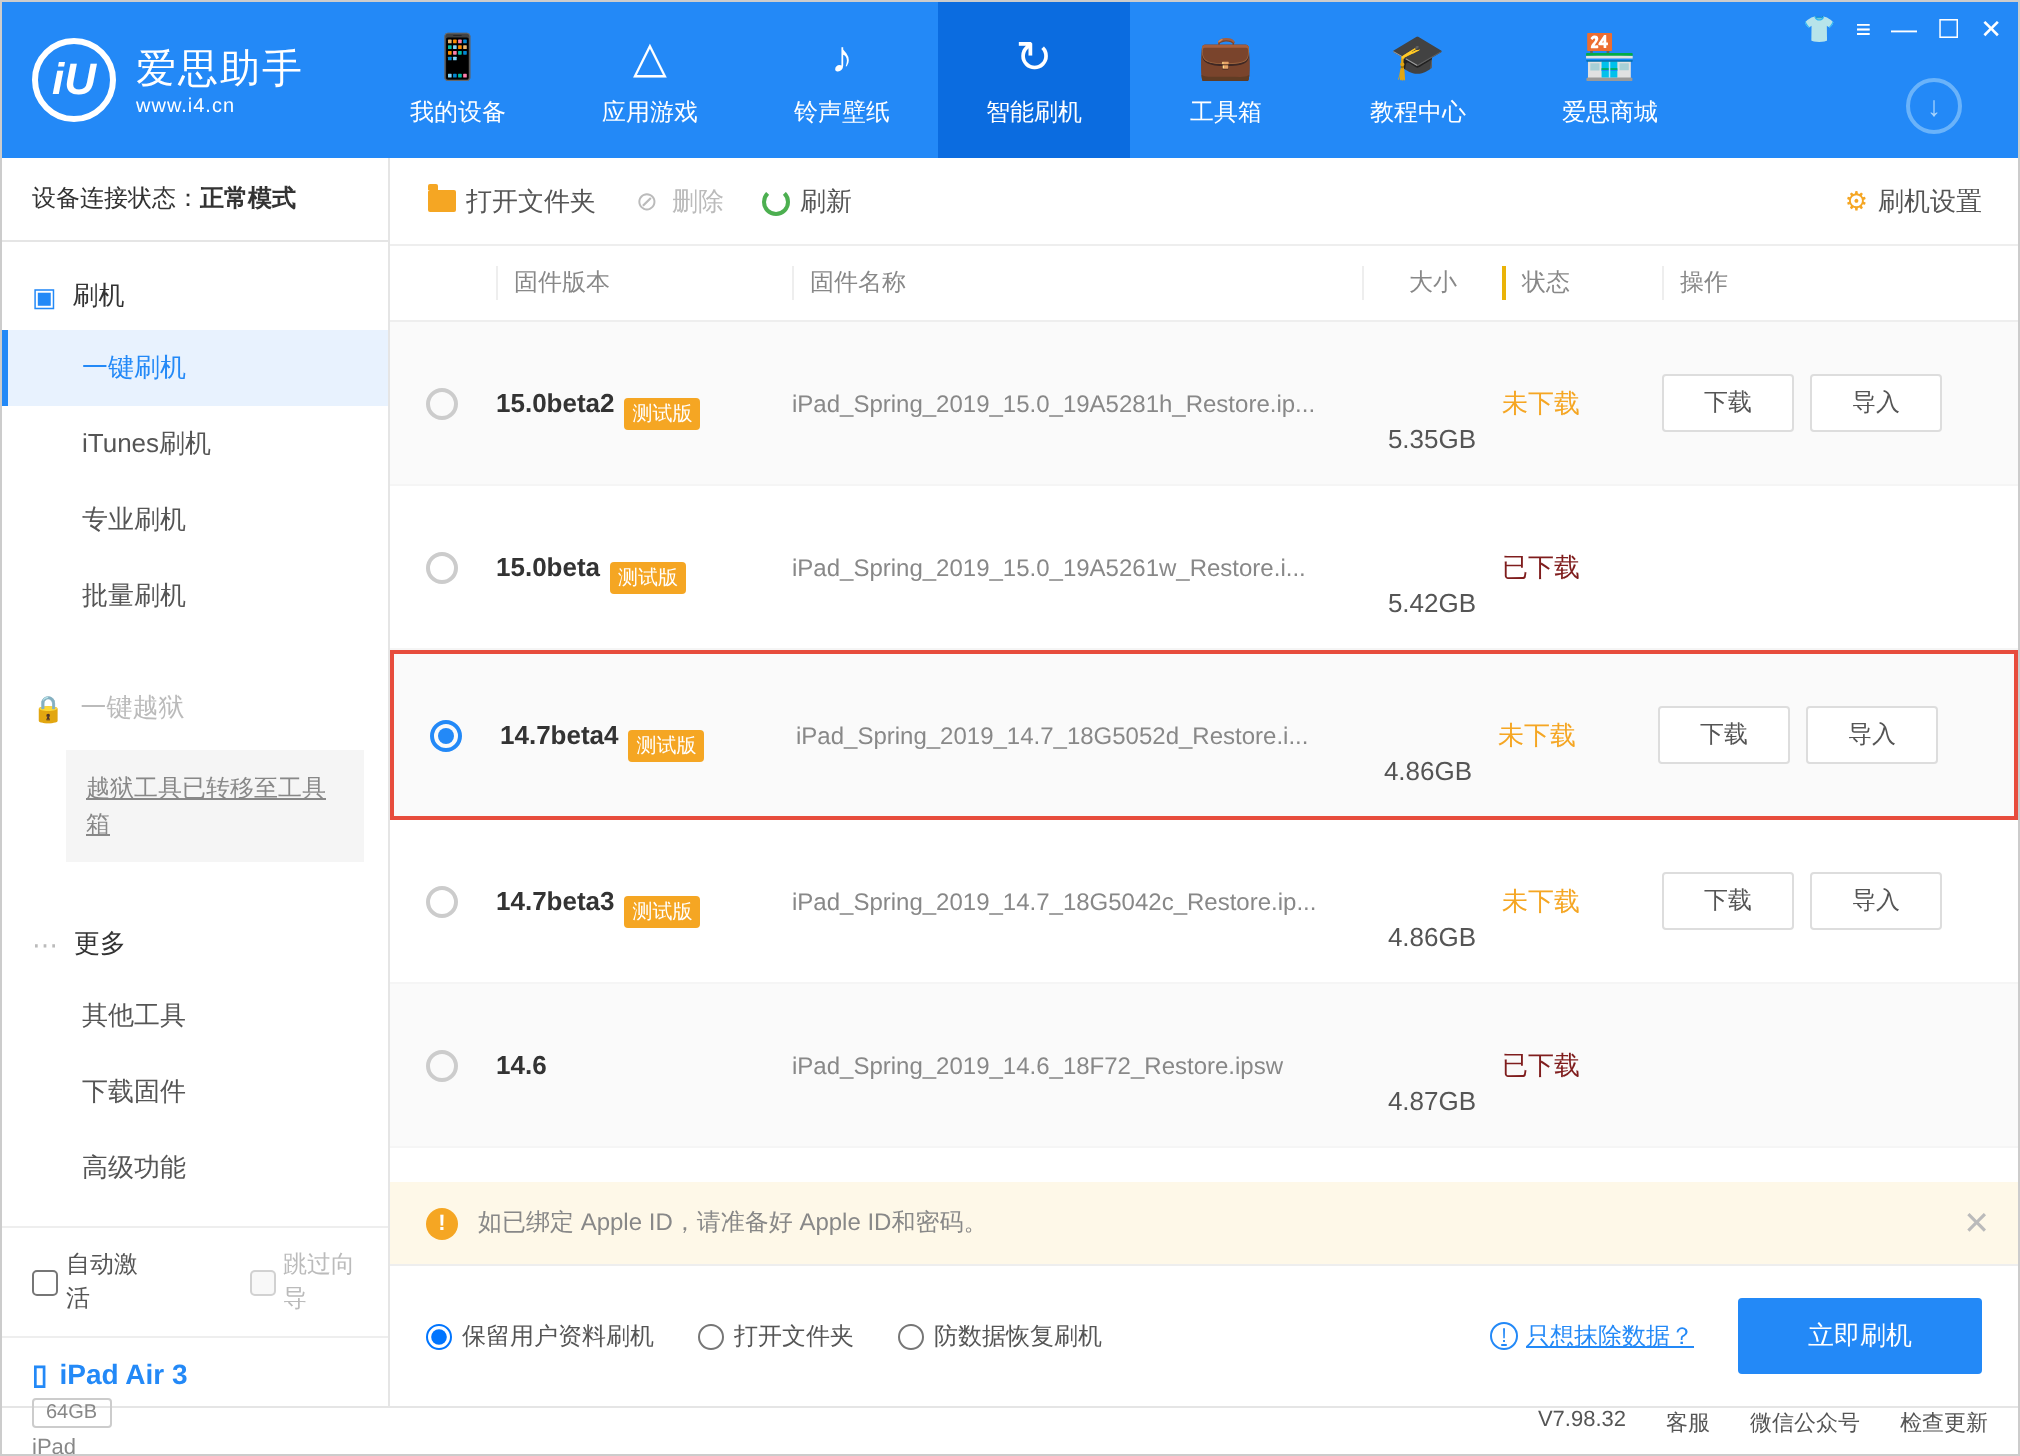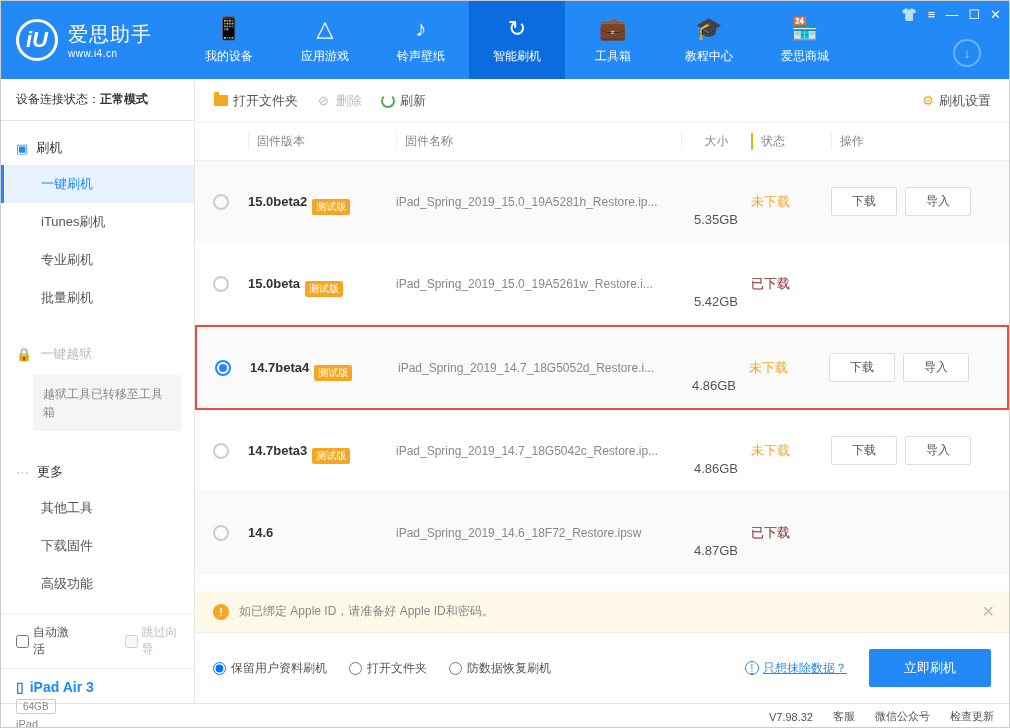--- a/index.html
+++ b/index.html
@@ -29,21 +29,21 @@
     .device-status { padding: 12px 15px; border-bottom: 1px solid #e5e5e5; font-size: 12px; color: #333; }
     .device-status b { font-weight: bold; }
     
     .sidebar-section { padding: 10px 0; }
     .sidebar-header { padding: 8px 15px; display: flex; align-items: center; gap: 8px; font-size: 13px; color: #333; font-weight: 500; }
     .sidebar-header .icon { color: #2389f7; font-size: 13px; }
     .sidebar-header.disabled { color: #bbb; }
     .sidebar-header.disabled .icon { color: #bbb; }
     .sidebar-item { padding: 10px 15px 10px 40px; font-size: 13px; color: #555; cursor: pointer; }
     .sidebar-item.active { background: #e8f2fe; color: #2389f7; border-left: 3px solid #2389f7; padding-left: 37px; }
-    .sidebar-item.boxed { background: #f5f5f5; margin: 4px 12px 4px 32px; padding: 10px 10px; font-size: 12px; color: #888; line-height: 1.5; }
+    .sidebar-item.boxed { background: #f5f5f5; margin: 4px 12px 4px 32px; padding: 10px 10px; font-size: 12px; color: #888; line-height: 1.5; text-decoration: underline; }
     
     .sidebar-bottom { margin-top: auto; border-top: 1px solid #eee; }
     .sidebar-check-row { padding: 10px 15px; display: flex; gap: 18px; font-size: 12px; align-items: center; }
     .sidebar-check-row label { display: flex; align-items: center; gap: 4px; color: #555; }
     .sidebar-check-row label.disabled { color: #bbb; padding-left: 36px; }
     .device-info { padding: 10px 15px; border-top: 1px solid #eee; }
     .device-info .dname { color: #2389f7; font-size: 14px; font-weight: bold; display: flex; align-items: center; gap: 6px; }
     .device-info .badge { border: 1px solid #ccc; padding: 1px 6px; font-size: 10px; color: #888; border-radius: 2px; margin-top: 4px; display: inline-block; }
     .device-info .dtype { font-size: 11px; color: #888; margin-top: 4px; }
     .itunes-block { padding: 10px 15px; border-top: 1px solid #eee; font-size: 12px; display: flex; align-items: center; gap: 5px; }
@@ -85,21 +85,21 @@
     .warning-bar { background: #fef8e8; padding: 12px 18px; display: flex; align-items: center; gap: 10px; font-size: 12px; color: #888; position: relative; }
     .warning-icon { width: 16px; height: 16px; border-radius: 50%; background: #f5a623; color: #fff; display: flex; align-items: center; justify-content: center; font-size: 11px; font-weight: bold; }
     .warning-close { position: absolute; right: 14px; color: #bbb; cursor: pointer; font-size: 16px; }
     
     .action-bar { padding: 16px 18px; display: flex; align-items: center; gap: 22px; font-size: 12px; border-top: 1px solid #eee; }
     .action-bar label { display: flex; align-items: center; gap: 5px; color: #555; }
     .action-bar .link { color: #2389f7; text-decoration: underline; cursor: pointer; margin-left: auto; display: flex; align-items: center; gap: 4px; }
     .action-bar .info-icon { width: 14px; height: 14px; border: 1.5px solid #2389f7; border-radius: 50%; display: flex; align-items: center; justify-content: center; font-size: 10px; color: #2389f7; text-decoration: none; }
     .primary-btn { background: #2389f7; color: #fff; padding: 10px 35px; border: none; font-size: 13px; cursor: pointer; border-radius: 2px; }
     
-    .statusbar { height: 26px; background: #fff; border-top: 1px solid #e5e5e5; display: flex; align-items: center; padding: 0 15px; font-size: 11px; color: #555; gap: 20px; justify-content: flex-end; }
+    .statusbar { height: 26px; background: #fff; border-top: 1px solid #e5e5e5; display: flex; padding: 0 15px; font-size: 11px; color: #555; gap: 20px; justify-content: flex-end; }
     
     input[type="checkbox"], input[type="radio"] { cursor: pointer; }
     .gear-icon { color: #f5a623; }
   </style>
 </head>
 <body>
 
 <div class="header">
   <div class="logo-area">
     <div class="logo-circle">iU</div>

